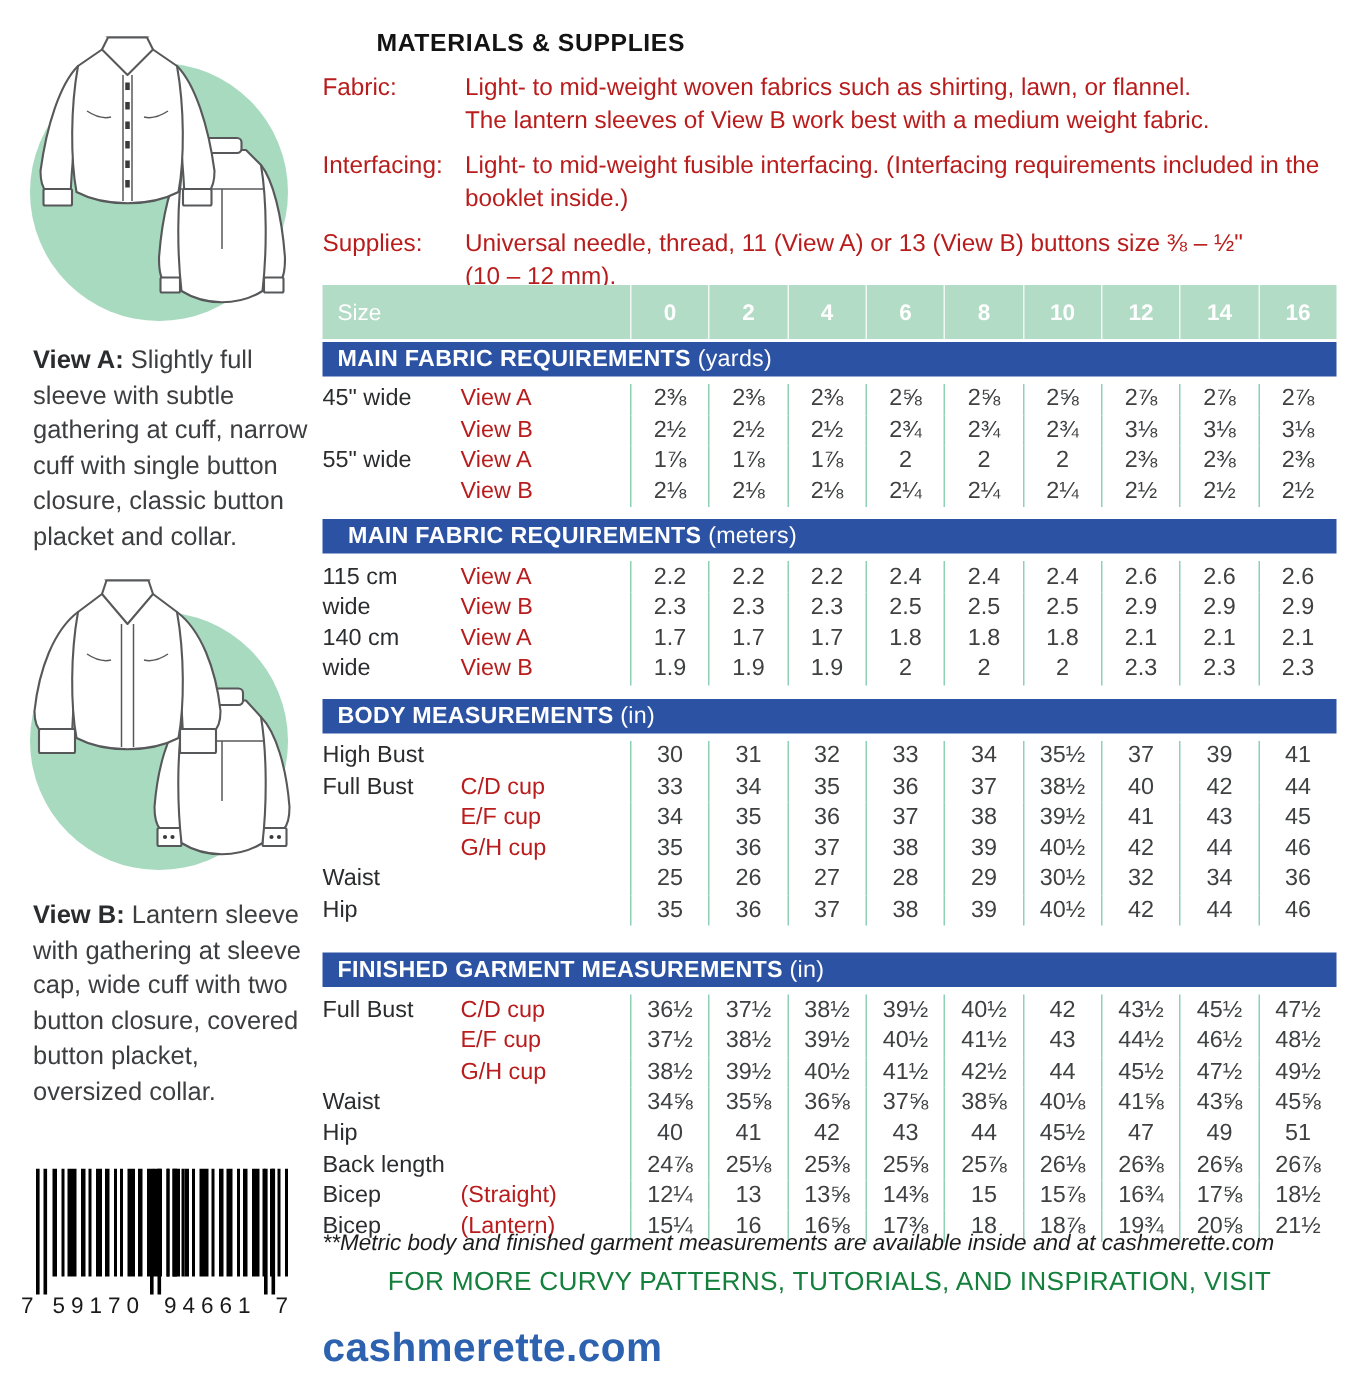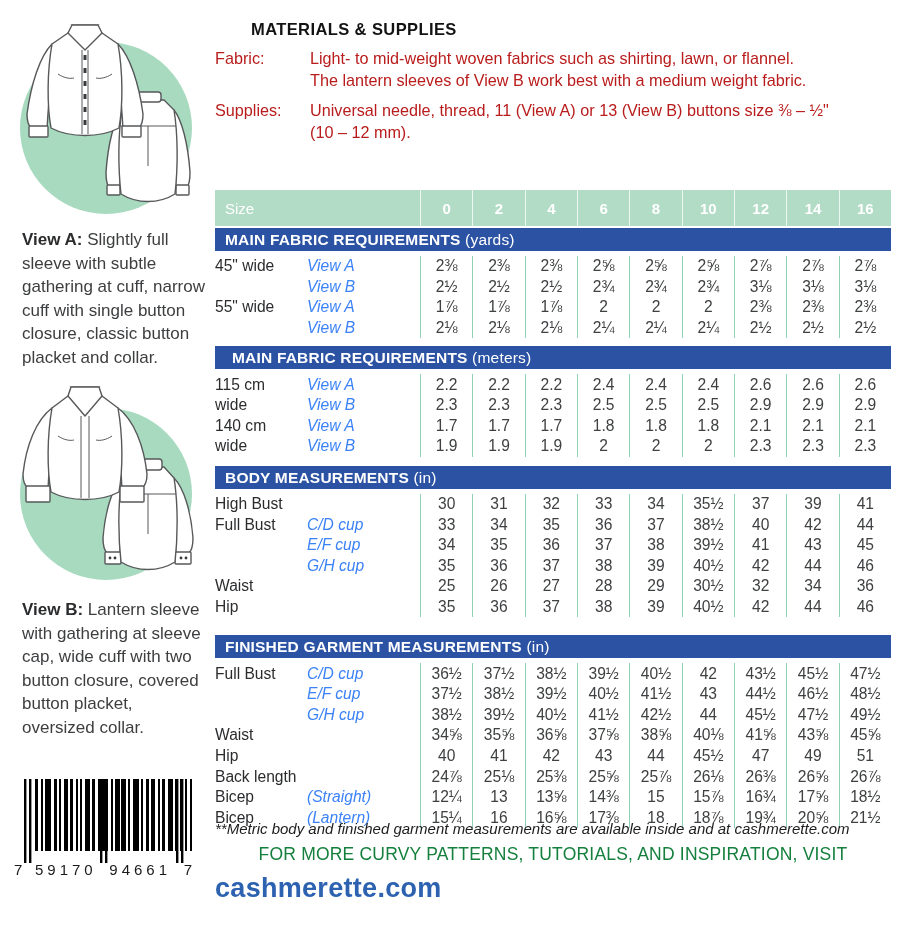--- a/index.html
+++ b/index.html
@@ -41,32 +41,32 @@
   .blue-bar {
     background:#2b52a3; color:#fff; height:23px; line-height:23px;
     font-size:15.5px; font-weight:bold; padding-left:10px; letter-spacing:.2px;
   }
   .blue-bar .unit { font-weight:normal; }
   .trow {
     display:grid; grid-template-columns:92px 113px repeat(9,1fr);
     height:20.6px; align-items:center; font-size:15.6px; color:#3f4042;
   }
   .trow .c1 { color:#2b2c2e; }
-  .trow .c2 { color:#3b82f6;font-style:italic; }
+  .trow .c2 { color:#b91c1c; }
   .val {
     text-align:center; height:100%;
     display:flex; align-items:center; justify-content:center;
   }
   .trow .val { border-left:1.5px solid #8ed1b5; }
   .mt5 { margin-top:5px; } .mt8 { margin-top:8px;padding-left:17px; } .mt9 { margin-top:9px; } .mt18 { margin-top:18px; } .mt2 { margin-top:2px; }
   
   #footer { position:absolute; left:215px; top:820px; width:676px; }
   #footer-note { font-style:italic; font-size:15px; color:#1c1c1c; }
   #footer-cta { margin-top:7px; font-size:17.5px; color:#15803d; letter-spacing:.2px;text-align:center; }
-  #footer-url { margin-top:8px; font-size:27px; font-weight:bold; color:#2d62b0; letter-spacing:.3px; }
+  #footer-url { margin-top:18px; font-size:27px; font-weight:bold; color:#2d62b0; letter-spacing:.3px; }
   svg .ln { fill:#ffffff; stroke:#57585a; stroke-width:1.4; stroke-linejoin:round; }
   svg .thin { fill:none; stroke:#57585a; stroke-width:1; }
 </style>
 </head>
 <body>
 
 <div id="canvas">
 
   <div class="illus" id="illus-a">
     <svg width="200" height="210" viewBox="0 0 200 210">
@@ -205,20 +205,24 @@
 
   <div id="materials">
     <div id="materials-title">MATERIALS &amp; SUPPLIES</div>
     <div id="materials-items">
         <div class="def-row">
           <div class="def-label">Fabric:</div>
           <div class="def-text">Light- to mid-weight woven fabrics such as shirting, lawn, or flannel.
 The lantern sleeves of View B work best with a medium weight fabric.</div>
         </div>
         <div class="def-row">
+          <div class="def-label">Interfacing:</div>
+          <div class="def-text">Light- to mid-weight fusible interfacing. (Interfacing requirements included in the booklet inside.)</div>
+        </div>
+        <div class="def-row">
           <div class="def-label">Supplies:</div>
           <div class="def-text">Universal needle, thread, 11 (View A) or 13 (View B) buttons size ⅜ – ½"
 (10 – 12 mm).</div>
         </div>
       </div>
   </div>
 
   <div id="tables">
       <div class="size-bar">
         <div class="size-label">Size</div>

